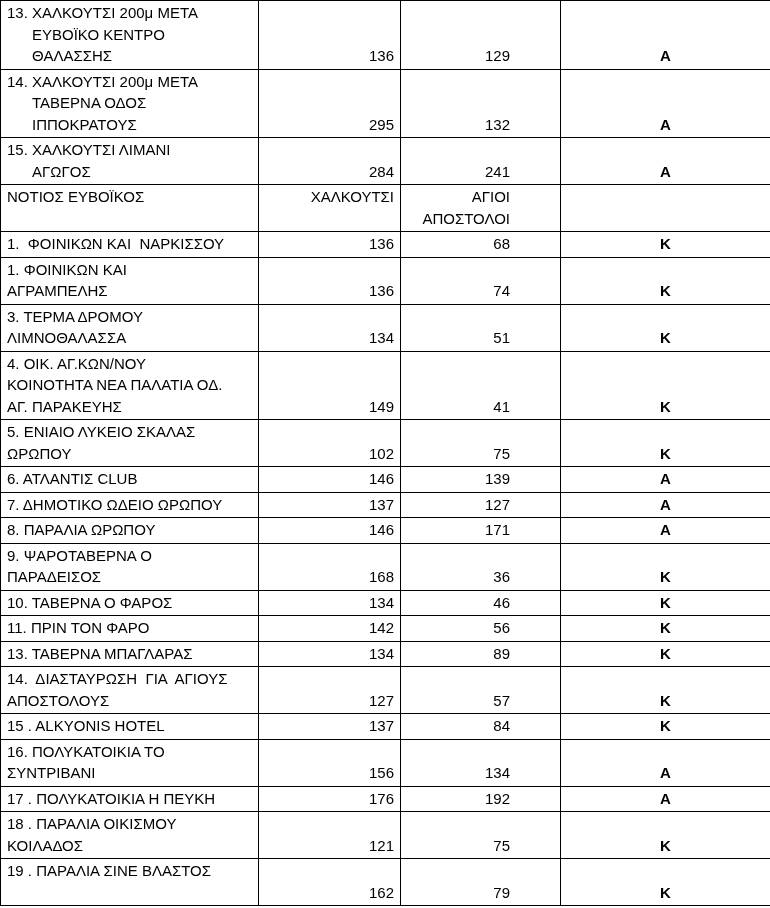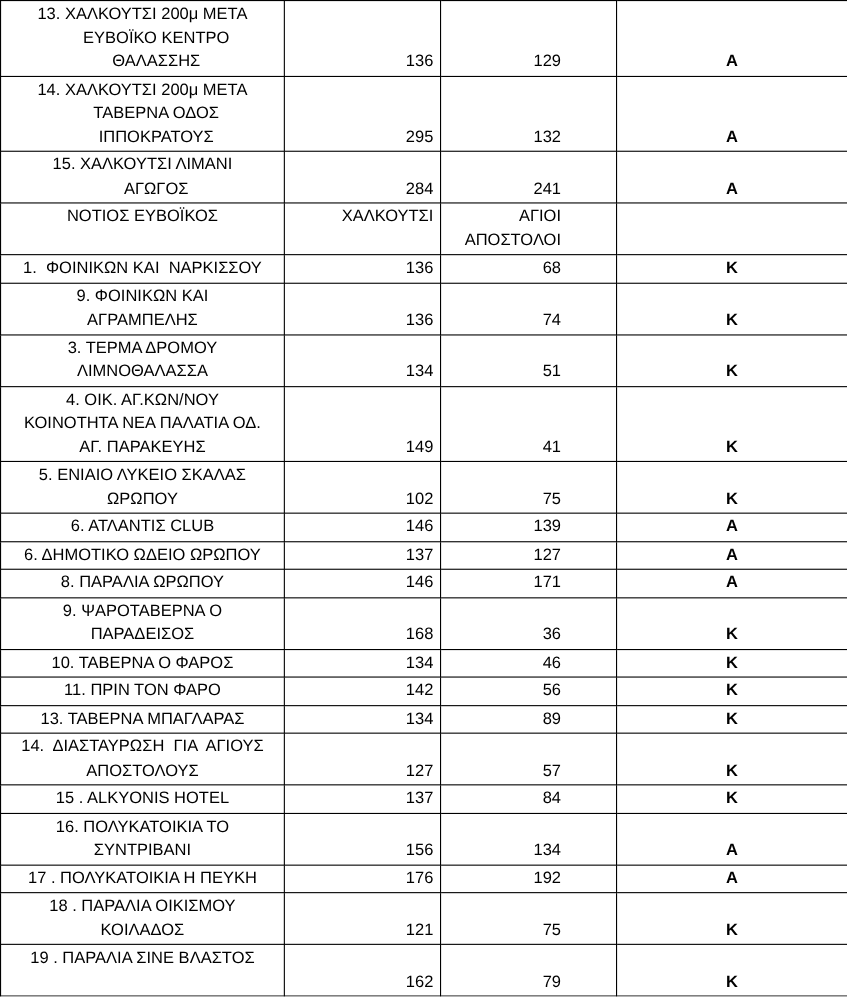--- a/index.html
+++ b/index.html
@@ -13,21 +13,21 @@
   }
   table.beach-table td {
     border: 1px solid #000;
     font-size: 15px;
     line-height: 21.5px;
     padding: 1px 6px 2px 6px;
     overflow: hidden;
   }
   td.name-cell {
     white-space: pre-wrap;
-    text-align: center;
+    text-align: left;
     vertical-align: top;
     padding-left: 7px;
   }
   td.num-cell {
     text-align: right;
     vertical-align: bottom;
   }
   td.num-cell.v2 { padding-right: 50px; }
   td.status-cell {
     text-align: center;
@@ -82,21 +82,21 @@
     <td class="num-cell v2">ΑΓΙΟΙ ΑΠΟΣΤΟΛΟΙ</td>
     <td class="status-cell"></td>
   </tr>
         <tr>
     <td class="name-cell">1.  ΦΟΙΝΙΚΩΝ ΚΑΙ  ΝΑΡΚΙΣΣΟΥ</td>
     <td class="num-cell v1">136</td>
     <td class="num-cell v2">68</td>
     <td class="status-cell">Κ</td>
   </tr>
         <tr>
-    <td class="name-cell">9. ΦΟΙΝΙΚΩΝ ΚΑΙ
+    <td class="name-cell">1. ΦΟΙΝΙΚΩΝ ΚΑΙ
 ΑΓΡΑΜΠΕΛΗΣ</td>
     <td class="num-cell v1">136</td>
     <td class="num-cell v2">74</td>
     <td class="status-cell">Κ</td>
   </tr>
         <tr>
     <td class="name-cell">3. ΤΕΡΜΑ ΔΡΟΜΟΥ
 ΛΙΜΝΟΘΑΛΑΣΣΑ</td>
     <td class="num-cell v1">134</td>
     <td class="num-cell v2">51</td>
@@ -117,21 +117,21 @@
     <td class="num-cell v2">75</td>
     <td class="status-cell">Κ</td>
   </tr>
         <tr>
     <td class="name-cell">6. ΑΤΛΑΝΤΙΣ CLUB</td>
     <td class="num-cell v1">146</td>
     <td class="num-cell v2">139</td>
     <td class="status-cell">Α</td>
   </tr>
         <tr>
-    <td class="name-cell">6. ΔΗΜΟΤΙΚΟ ΩΔΕΙΟ ΩΡΩΠΟΥ</td>
+    <td class="name-cell">7. ΔΗΜΟΤΙΚΟ ΩΔΕΙΟ ΩΡΩΠΟΥ</td>
     <td class="num-cell v1">137</td>
     <td class="num-cell v2">127</td>
     <td class="status-cell">Α</td>
   </tr>
         <tr>
     <td class="name-cell">8. ΠΑΡΑΛΙΑ ΩΡΩΠΟΥ</td>
     <td class="num-cell v1">146</td>
     <td class="num-cell v2">171</td>
     <td class="status-cell">Α</td>
   </tr>

